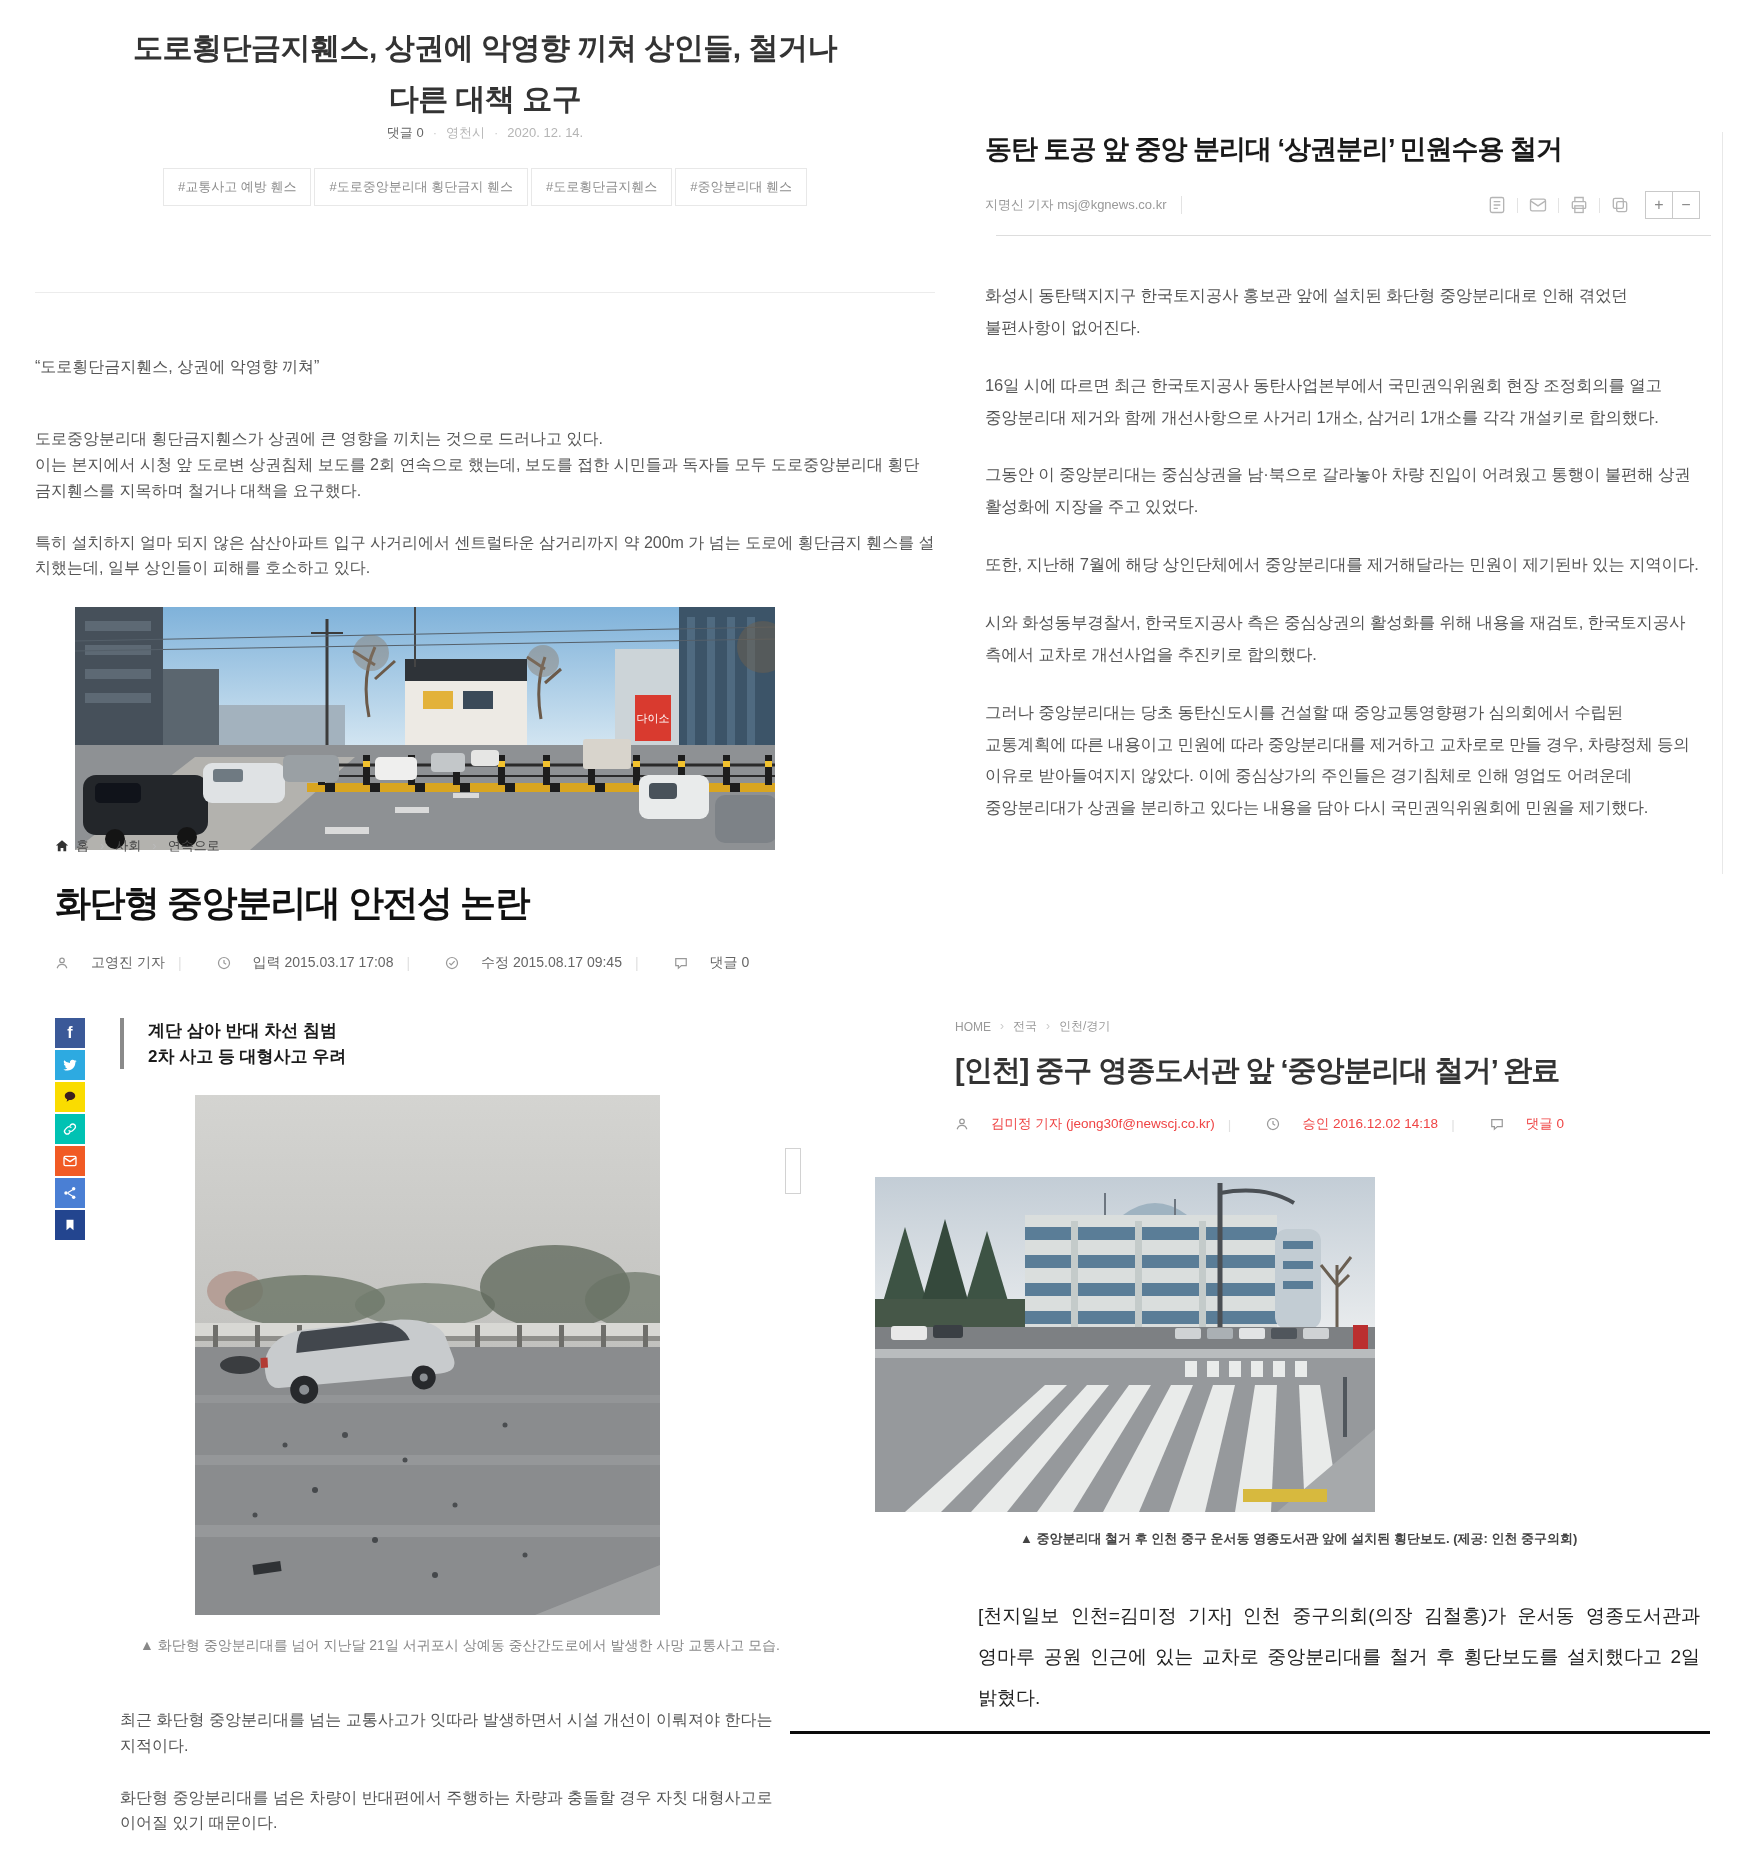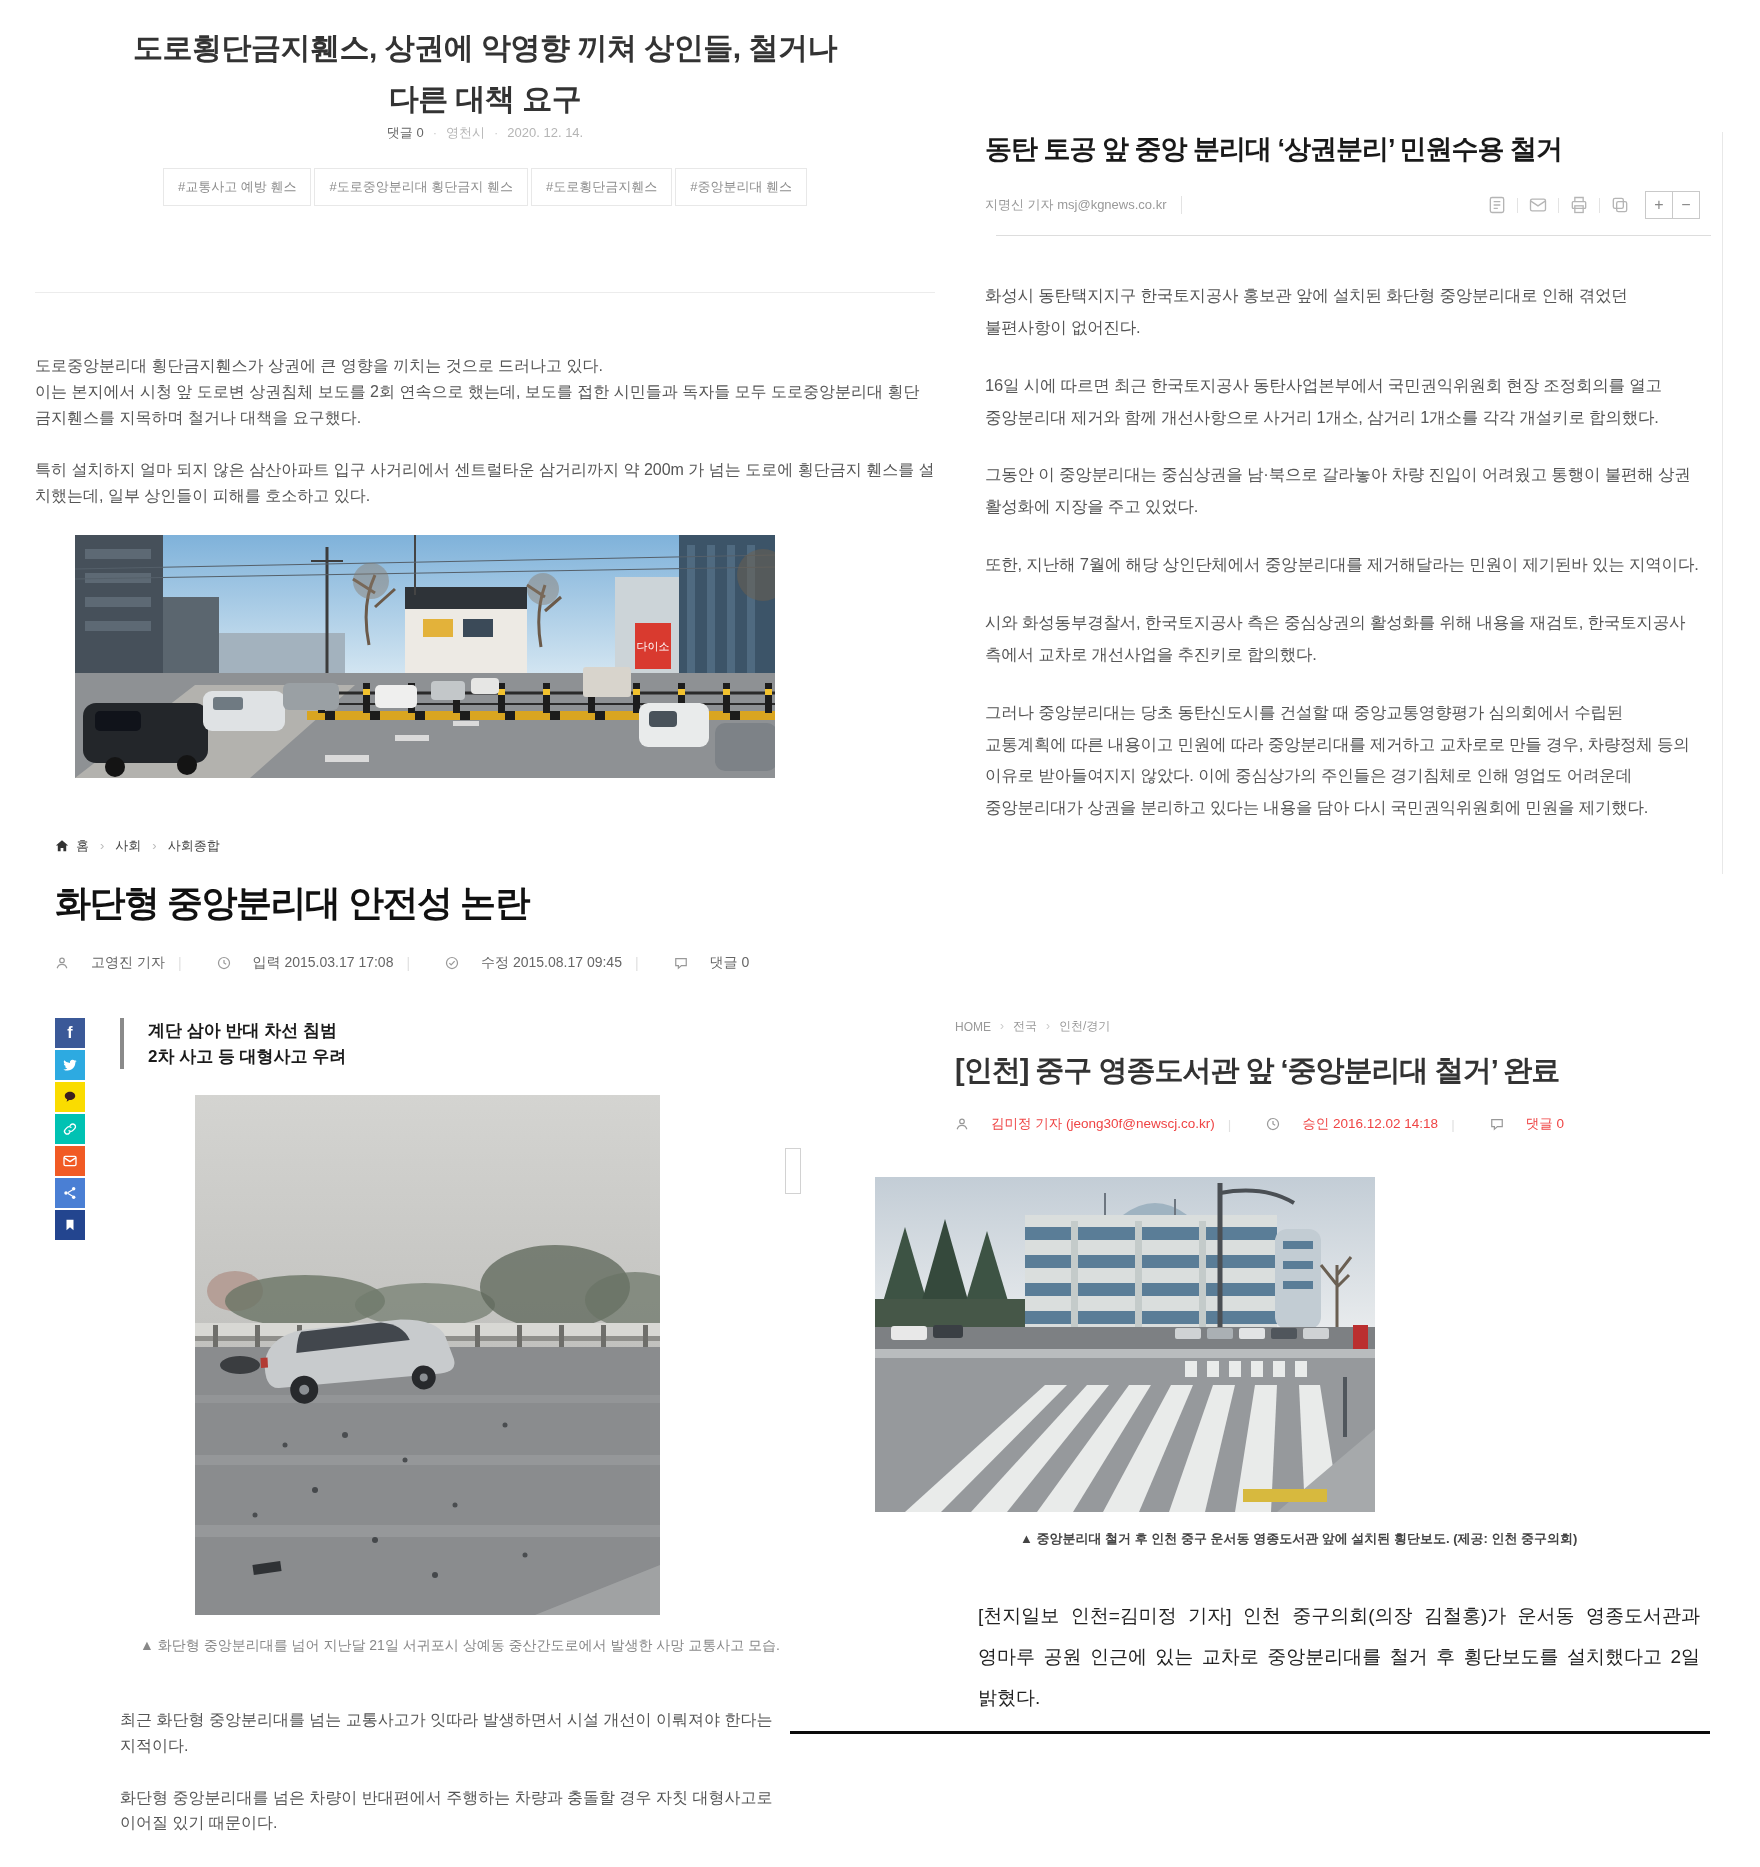--- a/index.html
+++ b/index.html
@@ -90,20 +90,21 @@
       <span class="cmt">댓글 0</span><span>영천시</span><span>2020. 12. 14.</span>
     </div>
     <div class="a1-tags">
       <span class="tag">#교통사고 예방 휀스</span>
       <span class="tag">#도로중앙분리대 횡단금지 휀스</span>
       <span class="tag">#도로횡단금지휀스</span>
       <span class="tag">#중앙분리대 휀스</span>
     </div>
     <hr class="a1-hr">
     <div class="a1-quotes">
+      <div>“도로횡단금지휀스, 상권에 악영향 끼쳐”</div>
     </div>
     <div class="a1-body">
       <p class="p1"><span>도로중앙분리대 횡단금지휀스가 상권에 큰 영향을 끼치는 것으로 드러나고 있다.</span><br><span>이는 본지에서 시청 앞 도로변 상권침체 보도를 2회 연속으로 했는데, 보도를 접한 시민들과 독자들 모두 도로중앙분리대 횡단금지휀스를 지목하며 철거나 대책을 요구했다.</span></p>
       <p class="p2">특히 설치하지 얼마 되지 않은 삼산아파트 입구 사거리에서 센트럴타운 삼거리까지 약 200m 가 넘는 도로에 횡단금지 휀스를 설치했는데, 일부 상인들이 피해를 호소하고 있다.</p>
     </div>
 
     <svg class="a1-photo" viewBox="0 0 700 243" preserveAspectRatio="none">
       <defs>
         <linearGradient id="sky1" x1="0" y1="0" x2="0" y2="1">
           <stop offset="0" stop-color="#7fb2da"></stop>
@@ -248,21 +249,21 @@
 
   <section class="a3">
     <div class="crumbs">
       <span class="hicon icon">
         <svg width="14" height="14" viewBox="0 0 16 16">
             <path d="M8 1.5l7 6h-2.2V14H9.6v-3.6H6.4V14H3.2V7.5H1z" fill="#333"></path>
           </svg>
       </span>
       <span class="crumb">홈</span>
       <span class="crumb">사회</span>
-      <span class="crumb">사회종합</span>
+      <span class="crumb">연속으로</span>
     </div>
     <h2>화단형 중앙분리대 안전성 논란</h2>
     <div class="byline">
       <span class="bl-item">
         <span class="icon">
           <svg width="14" height="14" viewBox="0 0 16 16" fill="none" stroke="#999" stroke-width="1.4">
               <circle cx="8" cy="5" r="2.6"></circle>
               <path d="M2.5 14c.8-3 3-4.4 5.5-4.4s4.7 1.4 5.5 4.4"></path>
             </svg>
         </span>

